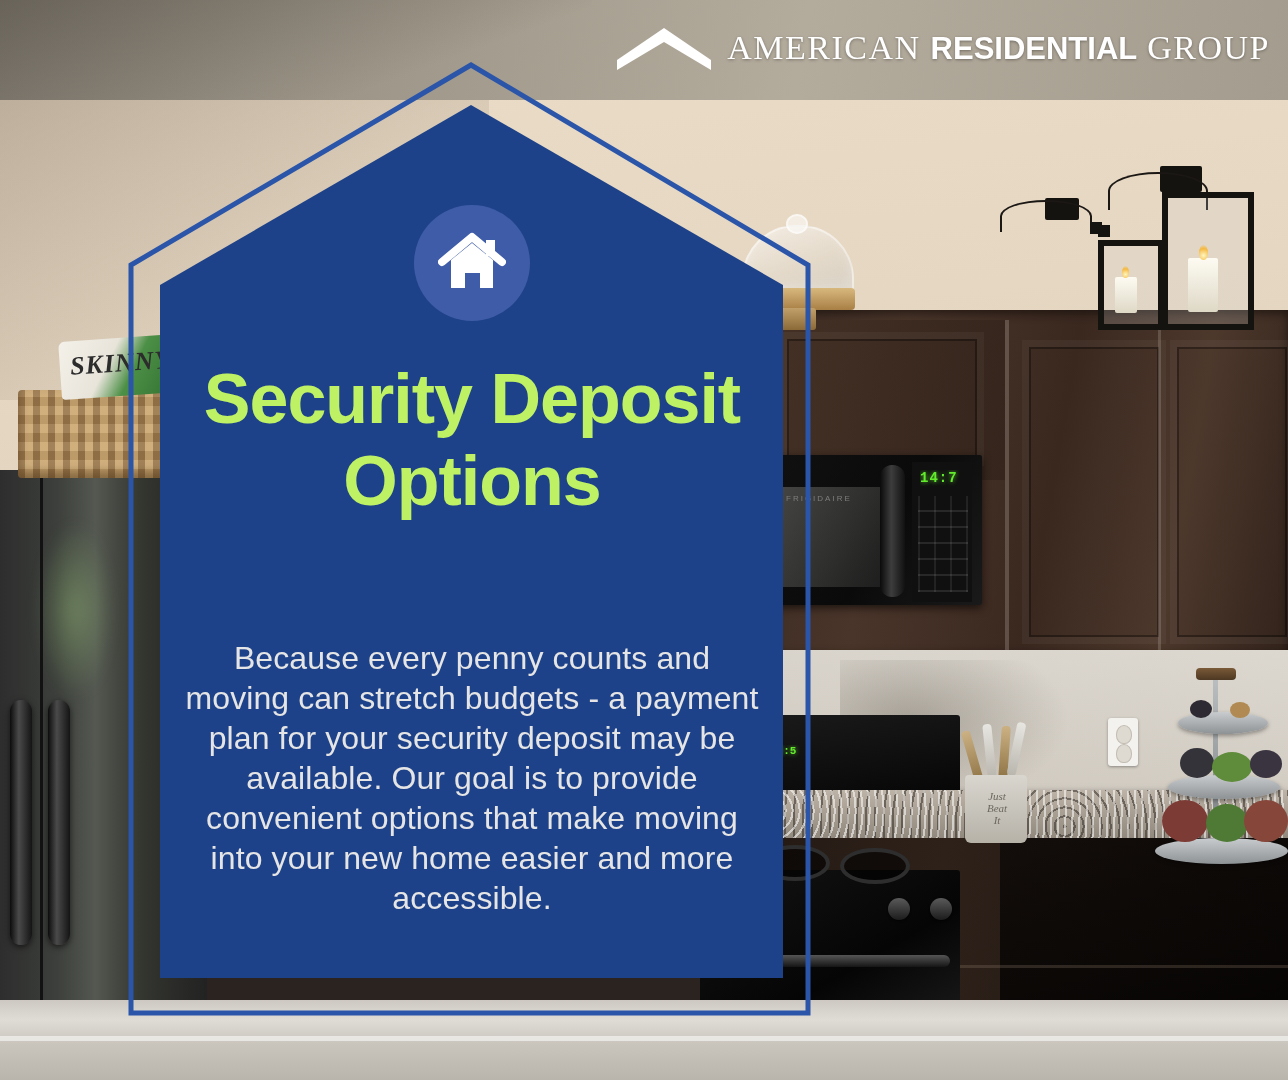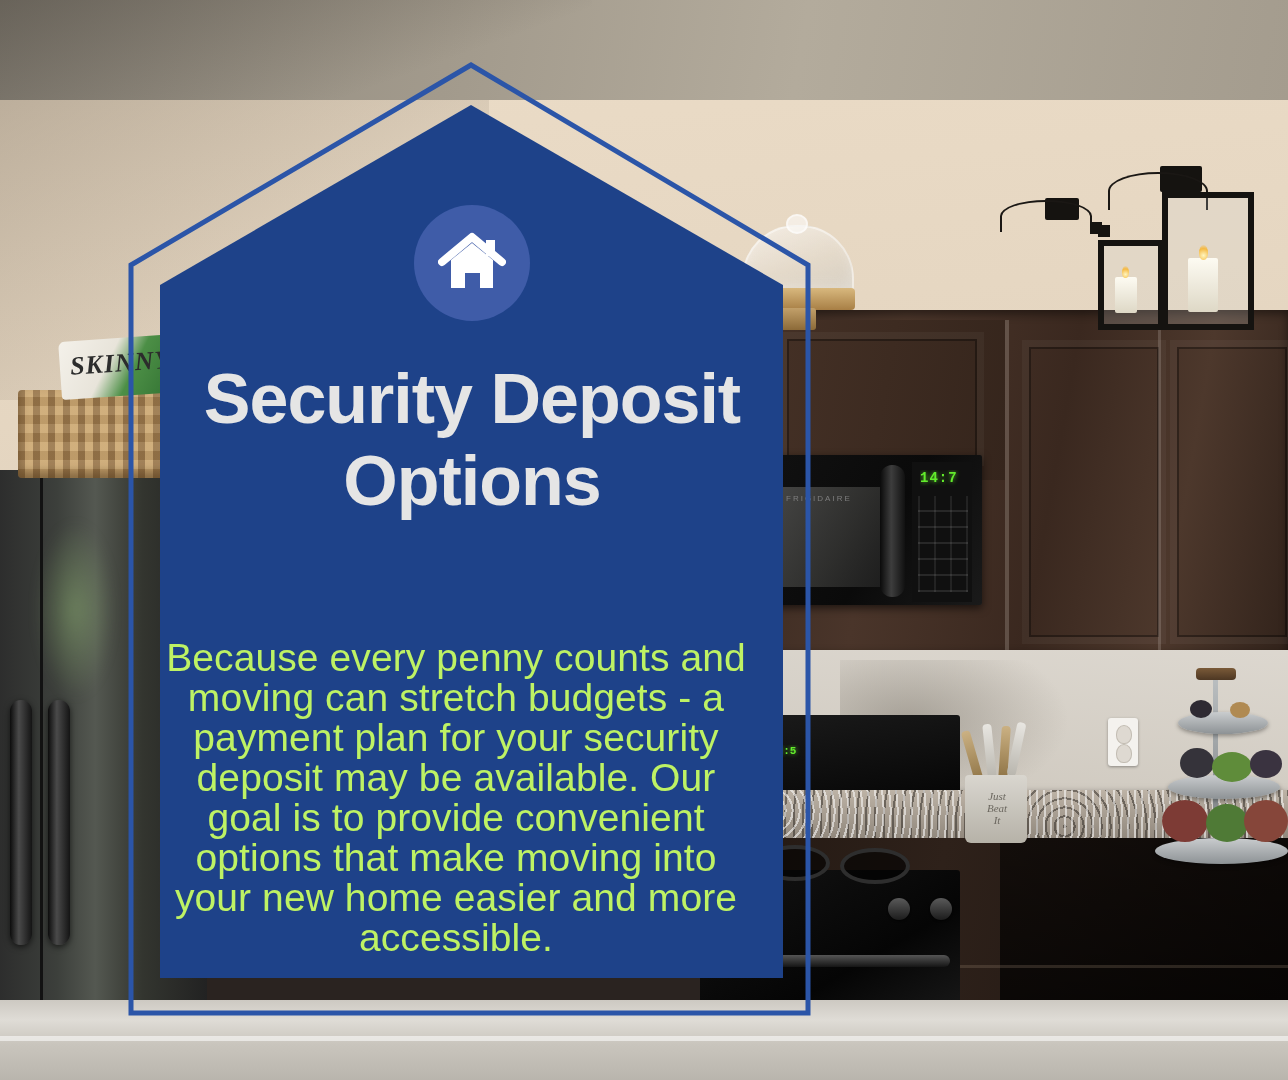--- a/index.html
+++ b/index.html
@@ -270,28 +270,28 @@
     position:absolute; left:160px; top:105px; width:624px; height:875px;
   }
   .icon-circle{
     position:absolute; left:calc(50% - 58px); top:100px;
     width:116px; height:116px; border-radius:50%;
     background:#3f5ca8;
     display:flex; align-items:center; justify-content:center;
   }
   .headline{
     position:absolute; left:0; top:253px; width:624px;
-    text-align:center; color:#e5e5e5;
+    text-align:center; color:#bef264;
     font-size:70px; line-height:82px; font-weight:700;
     letter-spacing:-1px;
   }
   .body-copy{
-    position:absolute; left:6px; top:533px; width:580px;
-    text-align:center; color:#bef264;
-    font-size:39px; line-height:40px; font-weight:400;
+    position:absolute; left:22px; top:533px; width:580px;
+    text-align:center; color:#e5e5e5;
+    font-size:32px; line-height:40px; font-weight:400;
     letter-spacing:.1px;
   }
 
   
   .brand{
     position:absolute; right:18px; top:26px;
     display:flex; align-items:center; gap:14px;
   }
   .brand-mark{ width:98px; height:44px; flex:0 0 auto; }
   .brand-text{
@@ -436,15 +436,21 @@
         <path d="M13 28 L34 11 L55 28 L55 56 L13 56 Z" fill="#ffffff"></path>
         <rect x="27" y="41" width="15" height="16" fill="#3f5ca8"></rect>
       </svg>
     </div>
 
     <div class="headline">Security Deposit Options</div>
 
     <div class="body-copy">Because every penny counts and moving can stretch budgets - a payment plan for your security deposit may be available. Our goal is to provide convenient options that make moving into your new home easier and more accessible.</div>
   </div>
 
+  <div class="brand">
+    <svg class="brand-mark" viewBox="0 0 98 44">
+      <polygon points="49,2 96,34 96,44 49,16 2,44 2,34" fill="#ffffff"></polygon>
+    </svg>
+    <div class="brand-text"><span>AMERICAN</span> <span class="bold">RESIDENTIAL</span> <span>GROUP</span></div>
+  </div>
 
 
 </div>
 
 </body></html>

